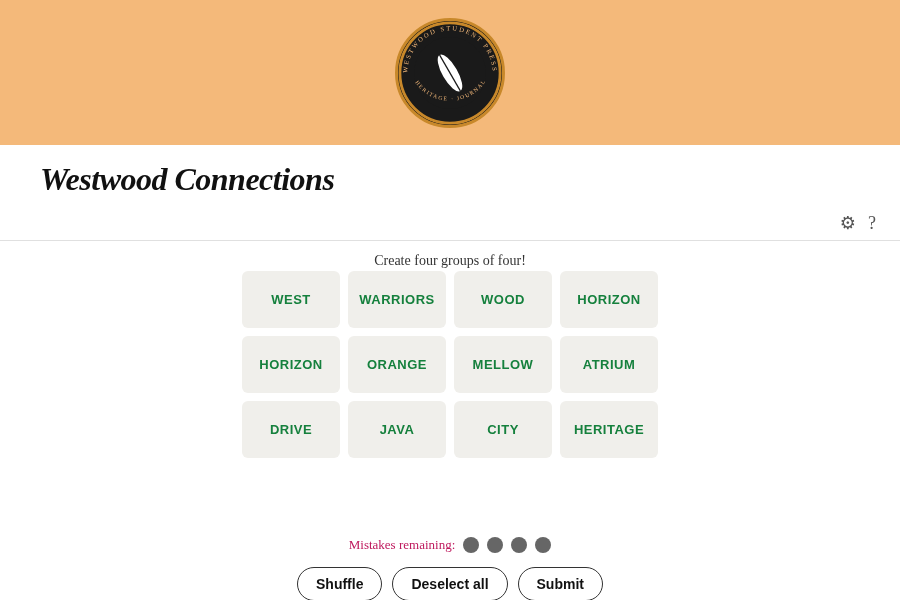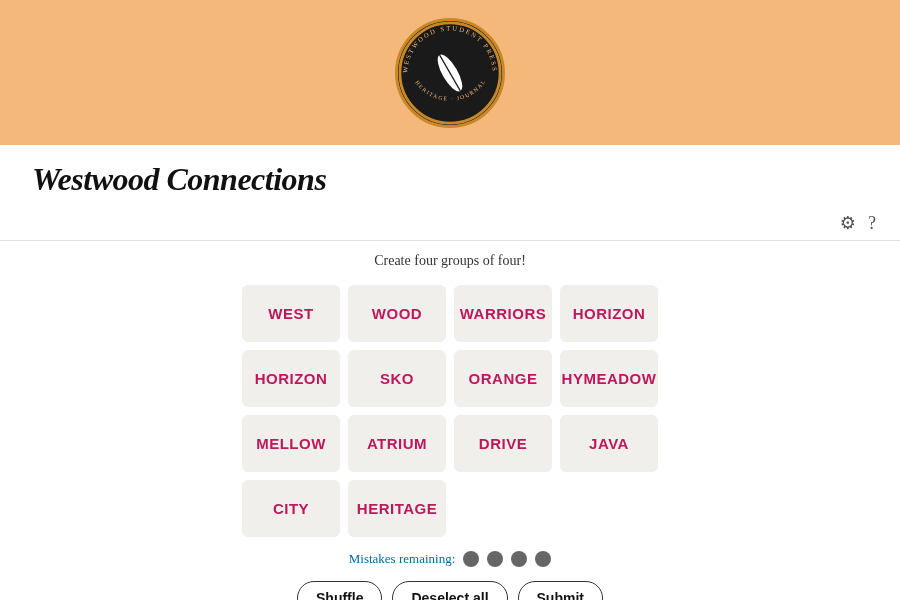--- a/index.html
+++ b/index.html
@@ -28,21 +28,21 @@
       border: 3px solid #c8882a;
       display: flex;
       align-items: center;
       justify-content: center;
       position: relative;
       overflow: hidden;
     }
 
     
     .title-area {
-      padding: 16px 24px 8px 32px;
+      padding: 16px 24px 8px 40px;
     }
 
     .page-title {
       font-size: 32px;
       font-weight: 900;
       color: #111;
       font-style: italic;
       letter-spacing: -0.5px;
     }
 
@@ -66,56 +66,56 @@
     .main-content {
       padding: 12px 0 0 0;
       display: flex;
       flex-direction: column;
       align-items: center;
     }
 
     .instruction-text {
       font-size: 14px;
       color: #333;
-      margin-bottom: 16px;
+      margin-bottom: 2px;
     }
 
     
     .word-grid {
       display: grid;
       grid-template-columns: repeat(4, 98px);
       grid-template-rows: repeat(4, 57px);
       gap: 8px;
       margin-bottom: 14px;
     }
 
     .word-tile {
       background: #f0efeb;
       border-radius: 6px;
       display: flex;
       align-items: center;
       justify-content: center;
-      font-size: 15px;
+      font-size: 13px;
       font-weight: 800;
       letter-spacing: 0.5px;
-      color: #be185d;
+      color: #15803d;
       cursor: pointer;
       border: none;
       transition: background 0.15s;
       text-transform: uppercase;
     }
 
     
     .mistakes-row {
       display: flex;
       align-items: center;
       gap: 8px;
       margin-bottom: 14px;
       font-size: 13px;
-      color: #0369a1;
+      color: #be185d;
     }
 
     .dot {
       width: 16px;
       height: 16px;
       border-radius: 50%;
       display: inline-block;
     }
 
     .dot-filled {
@@ -179,27 +179,25 @@
 <div class="toolbar">
   <span class="toolbar-icon">⚙</span>
   <span class="toolbar-icon">?</span>
 </div>
 
 <div class="main-content">
   <p class="instruction-text">Create four groups of four!</p>
 
   <div class="word-grid" id="word-grid">
   <button class="word-tile">WEST</button>
+      <button class="word-tile">WARRIORS</button>
       <button class="word-tile">WOOD</button>
-      <button class="word-tile">WARRIORS</button>
       <button class="word-tile">HORIZON</button>
       <button class="word-tile">HORIZON</button>
-      <button class="word-tile">SKO</button>
       <button class="word-tile">ORANGE</button>
-      <button class="word-tile">HYMEADOW</button>
       <button class="word-tile">MELLOW</button>
       <button class="word-tile">ATRIUM</button>
       <button class="word-tile">DRIVE</button>
       <button class="word-tile">JAVA</button>
       <button class="word-tile">CITY</button>
       <button class="word-tile">HERITAGE</button>
     </div>
 
   <div class="mistakes-row">
     <span>Mistakes remaining:</span>

